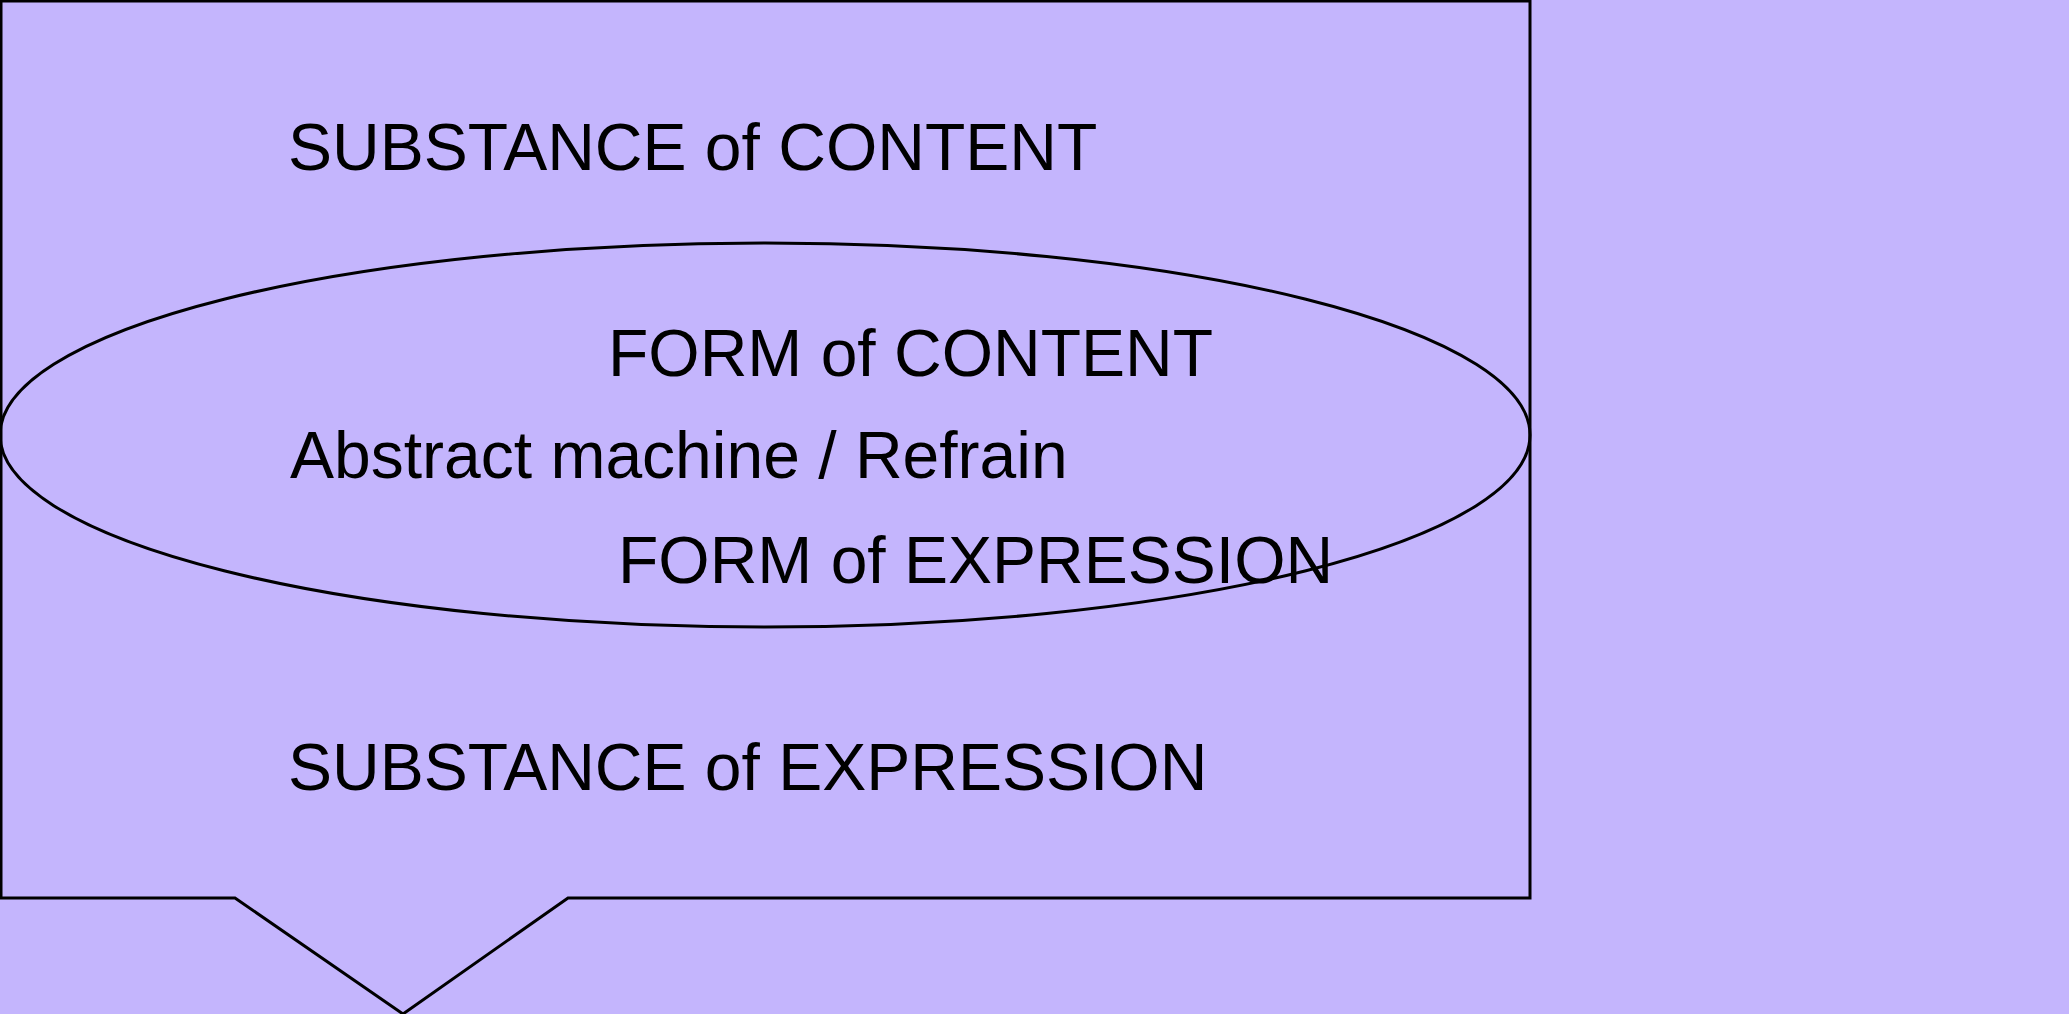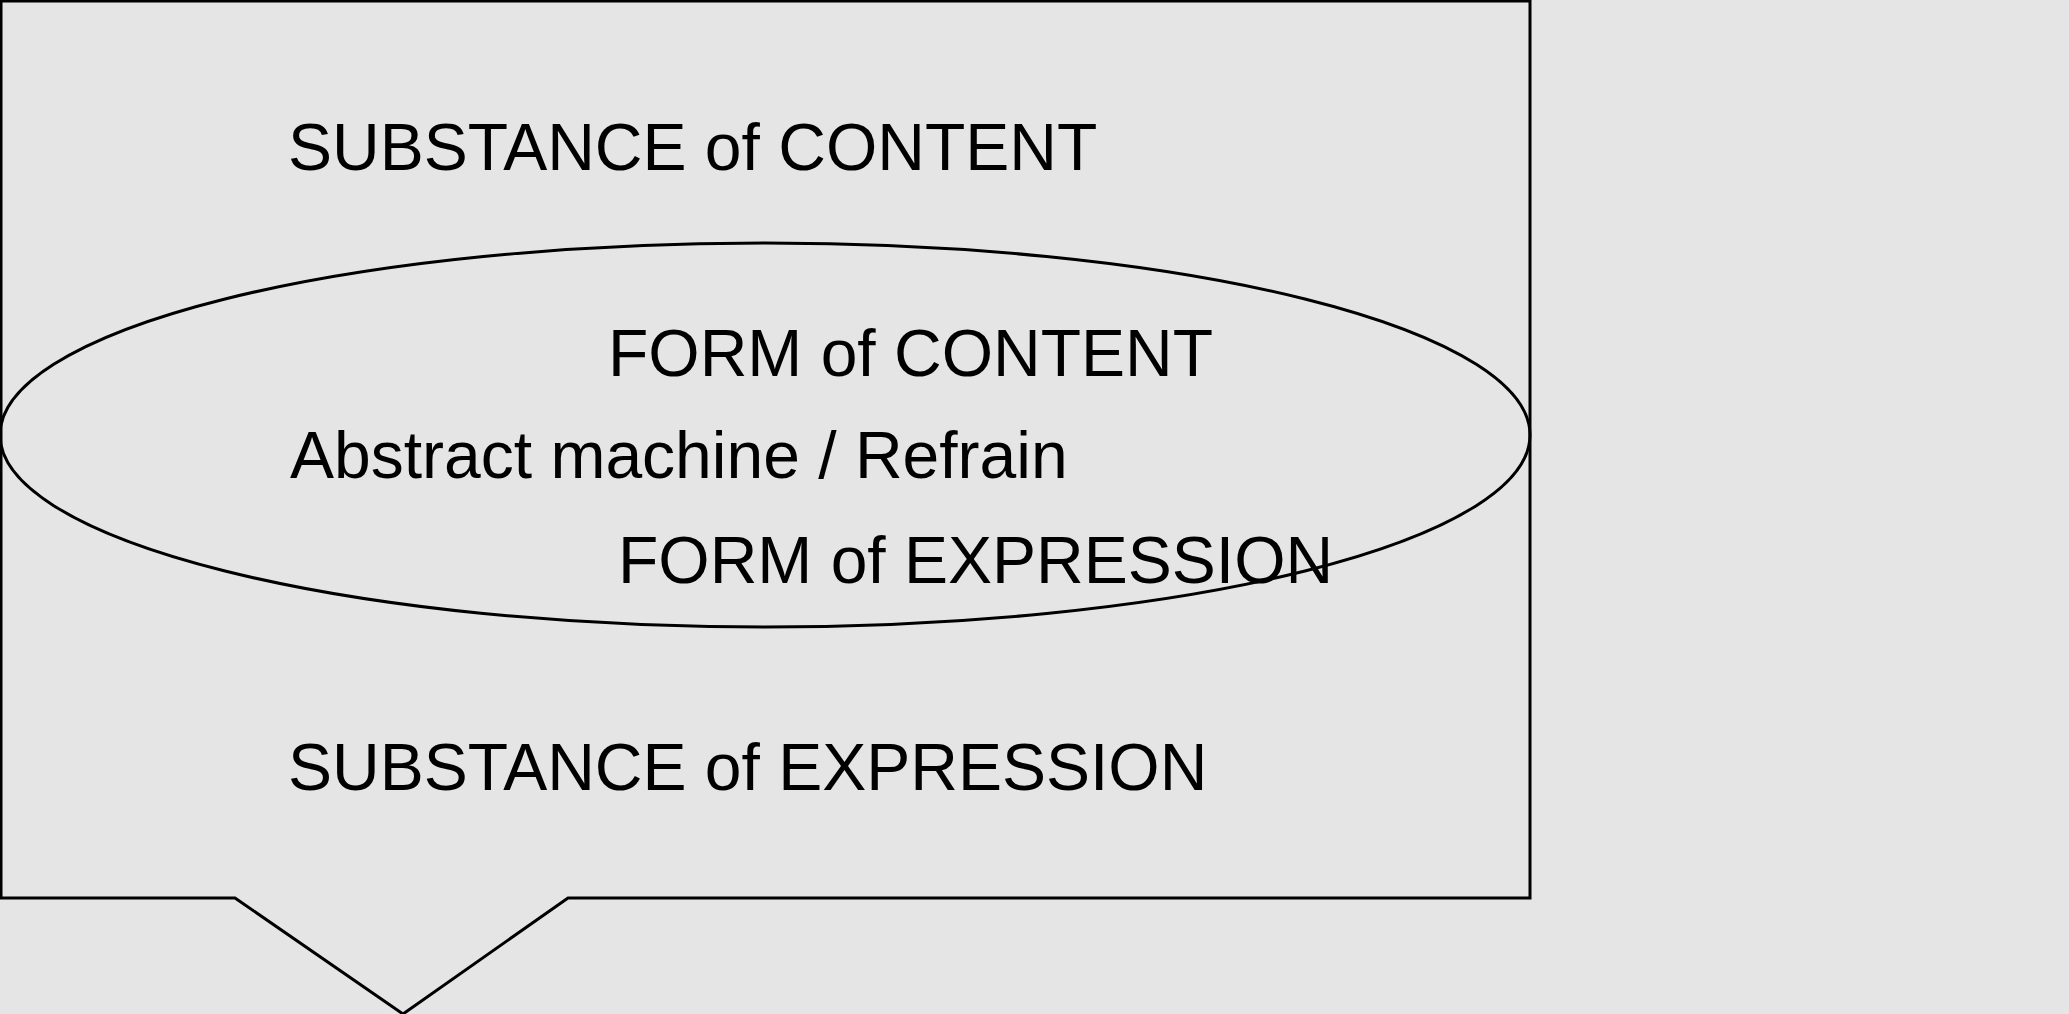--- a/index.html
+++ b/index.html
@@ -8,21 +8,21 @@
     padding: 0;
     background: #ffffff;
   }
   body {
     font-family: "Liberation Sans", sans-serif;
   }
   #canvas {
     position: relative;
     width: 2069px;
     height: 1014px;
-    background: #e5e5e5;
+    background: #c4b5fd;
     overflow: hidden;
   }
   #diagram-svg {
     position: absolute;
     left: 0;
     top: 0;
     width: 2069px;
     height: 1014px;
     display: block;
   }

